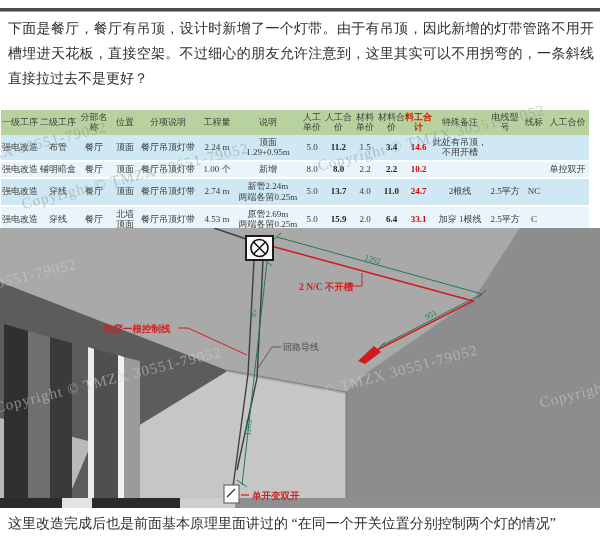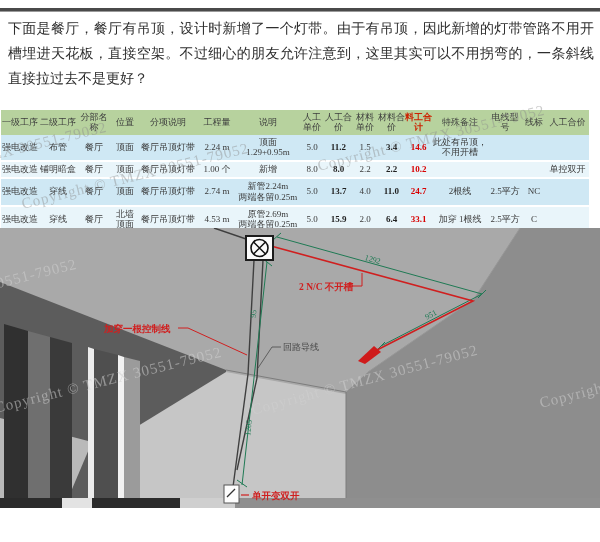--- a/index.html
+++ b/index.html
@@ -238,14 +238,15 @@
   </div>
 
   <div class="wm dark" style="left:-120px;top:175px;transform:rotate(-14deg)">Copyright © TMZX 30551-79052</div>
   <div class="wm dark" style="left:22px;top:196px;transform:rotate(-14deg)">Copyright © TMZX 30551-79052</div>
   <div class="wm dark" style="left:318px;top:158px;transform:rotate(-14deg)">Copyright © TMZX 30551-79052</div>
   <div class="wm light" style="left:-150px;top:312px;transform:rotate(-14deg)">Copyright © TMZX 30551-79052</div>
   <div class="wm light" style="left:-5px;top:400px;transform:rotate(-14deg)">Copyright © TMZX 30551-79052</div>
   <div class="wm light" style="left:252px;top:402px;transform:rotate(-15deg)">Copyright © TMZX 30551-79052</div>
   <div class="wm light" style="left:540px;top:395px;transform:rotate(-14deg)">Copyright © TMZX 30551-79052</div>
 
+  <div class="para" id="bottomPara">这里改造完成后也是前面基本原理里面讲过的 “在同一个开关位置分别控制两个灯的情况”</div>
 
 </div>
 
 </body></html>

